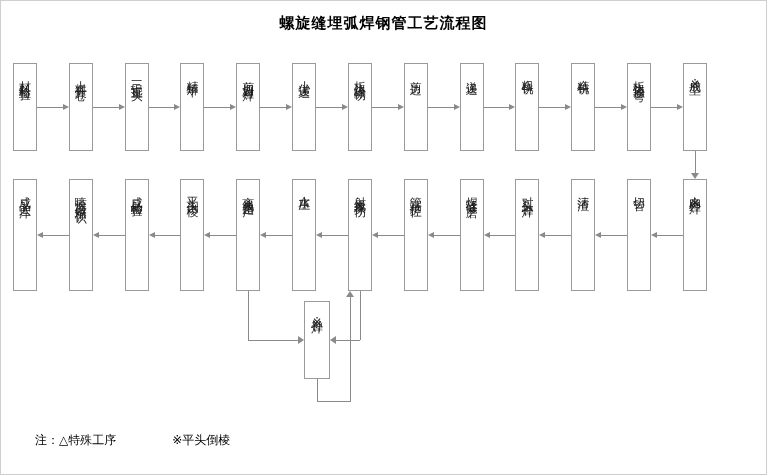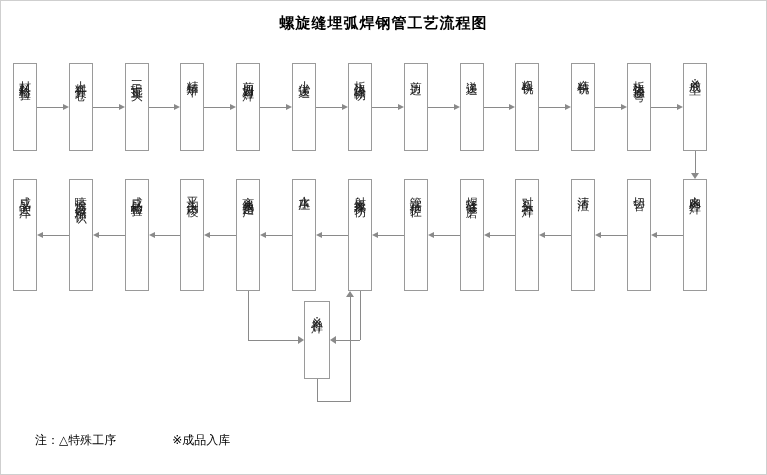--- a/index.html
+++ b/index.html
@@ -157,16 +157,16 @@
   <div class="vline" style="left:359px;top:290px;height:49px"></div>
   <div class="hline" style="left:335px;top:339px;width:24px"></div>
   <div class="tri tri-left" style="left:329px;top:335px"></div>
 
   <div class="vline" style="left:316px;top:378px;height:23px"></div>
   <div class="hline" style="left:316px;top:400px;width:34px"></div>
   <div class="vline" style="left:349px;top:296px;height:104px"></div>
   <div class="tri tri-up" style="left:345px;top:290px"></div>
 
   <div class="legend">
-    <span>注：</span><span>△特殊工序</span><span class="gap"></span><span>※成品入库</span>
+    <span>注：</span><span>△特殊工序</span><span class="gap"></span><span>※平头倒棱</span>
   </div>
 
 </div>
 
 </body></html>

